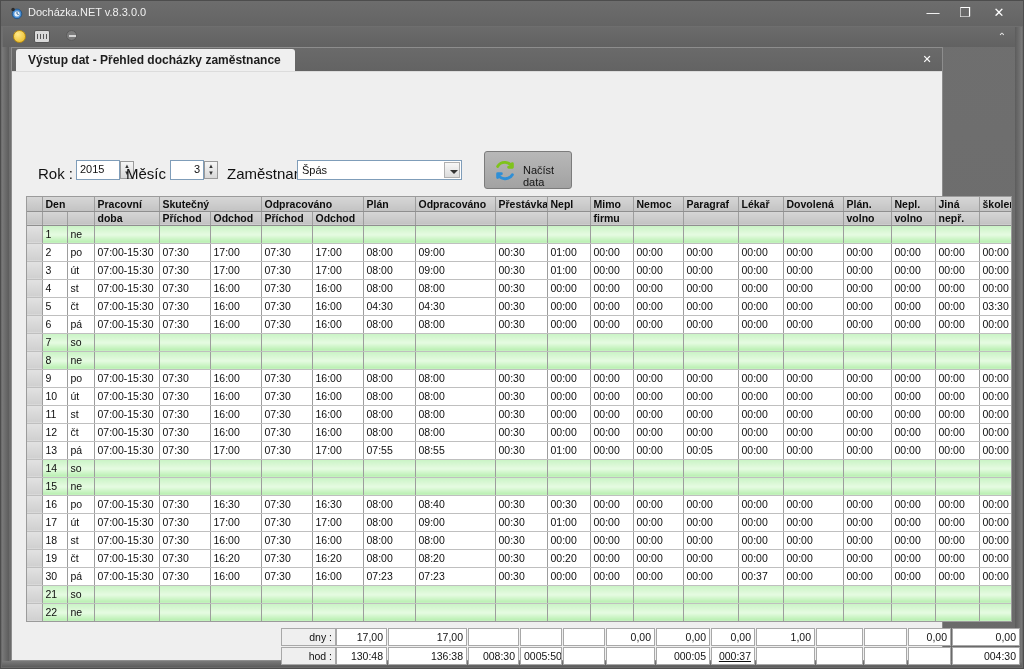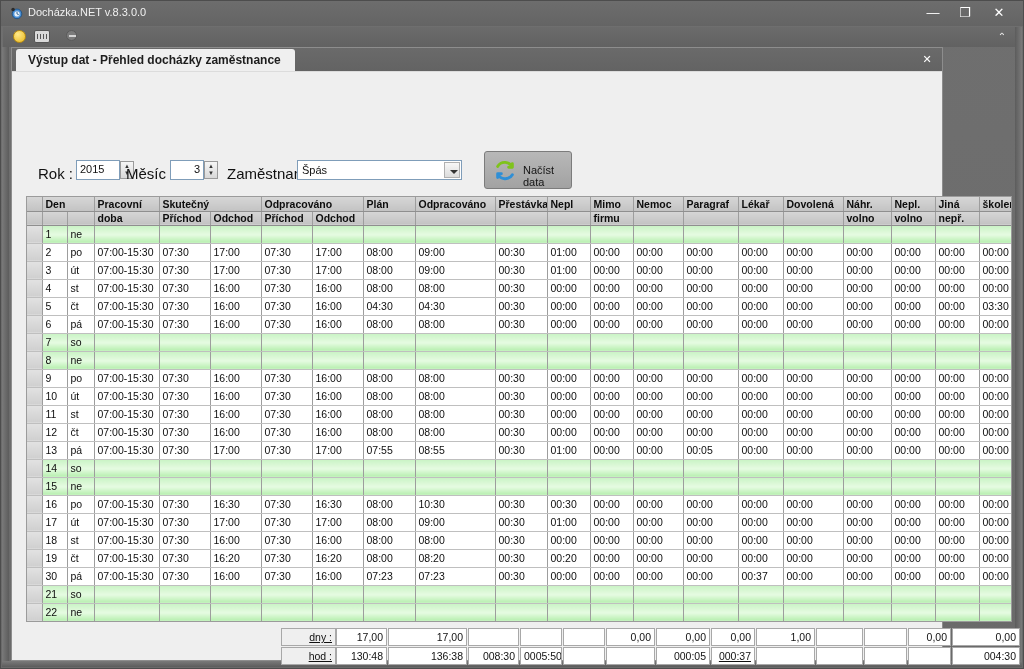--- a/index.html
+++ b/index.html
@@ -215,21 +215,21 @@
   .trow { position:absolute; left:0; right:0; height:18px; }
   #trow-dny { top:0; }
   #trow-hod { top:19px; }
   .tcell {
     position:absolute; top:0; height:18px;
     background:#ffffff; border:1px solid #a8a8a8;
     font-size:10.5px; color:#111;
     text-align:right; padding: 2px 3px;
     overflow:hidden; white-space:nowrap;
   }
-  .tcell.labelcell { background:#efefef; border:1px solid #a8a8a8; text-align:right;text-decoration:underline;}
+  .tcell.labelcell { background:#efefef; border:1px solid #a8a8a8; text-align:right;}
 
   
   #right-rail {
     position:absolute; right:1px; top:26px; width:7px; bottom:2px;
     background: linear-gradient(90deg,#5c5c5c,#7a7a7a);
   }
   #left-rail {
     position:absolute; left:1px; top:46px; width:7px; bottom:2px;
     background: linear-gradient(90deg,#7a7a7a,#5c5c5c);
   }
@@ -337,21 +337,21 @@
                 <th class="hsel" colspan="2">Odpracováno</th>
                 <th class="hsel">Plán</th>
                 <th class="hsel">Odpracováno</th>
                 <th class="hsel">Přestávka</th>
                 <th class="hsel">Nepl</th>
                 <th class="hsel">Mimo</th>
                 <th class="hsel">Nemoc</th>
                 <th class="hsel">Paragraf</th>
                 <th class="hsel">Lékař</th>
                 <th class="hsel">Dovolená</th>
-                <th class="hsel">Náhr.</th>
+                <th class="hsel">Plán.</th>
                 <th class="hsel">Nepl.</th>
                 <th class="hsel">Jiná</th>
                 <th class="hsel">školení</th>
               </tr>
             <tr id="hdr-bot">
                 <th class="gutter"></th>
                 <th class=""></th>
                 <th class=""></th>
                 <th class="">doba</th>
                 <th class="">Příchod</th>
@@ -722,21 +722,21 @@
               <tr>
                 <td class="gutter"></td>
                 <td class="daynum">16</td>
                 <td>po</td>
                 <td>07:00-15:30</td>
                 <td>07:30</td>
                 <td>16:30</td>
                 <td>07:30</td>
                 <td>16:30</td>
                 <td>08:00</td>
-                <td>10:30</td>
+                <td>08:40</td>
                 <td>00:30</td>
                 <td>00:30</td>
                 <td>00:00</td>
                 <td>00:00</td>
                 <td>00:00</td>
                 <td>00:00</td>
                 <td>00:00</td>
                 <td>00:00</td>
                 <td>00:00</td>
                 <td>00:00</td>

